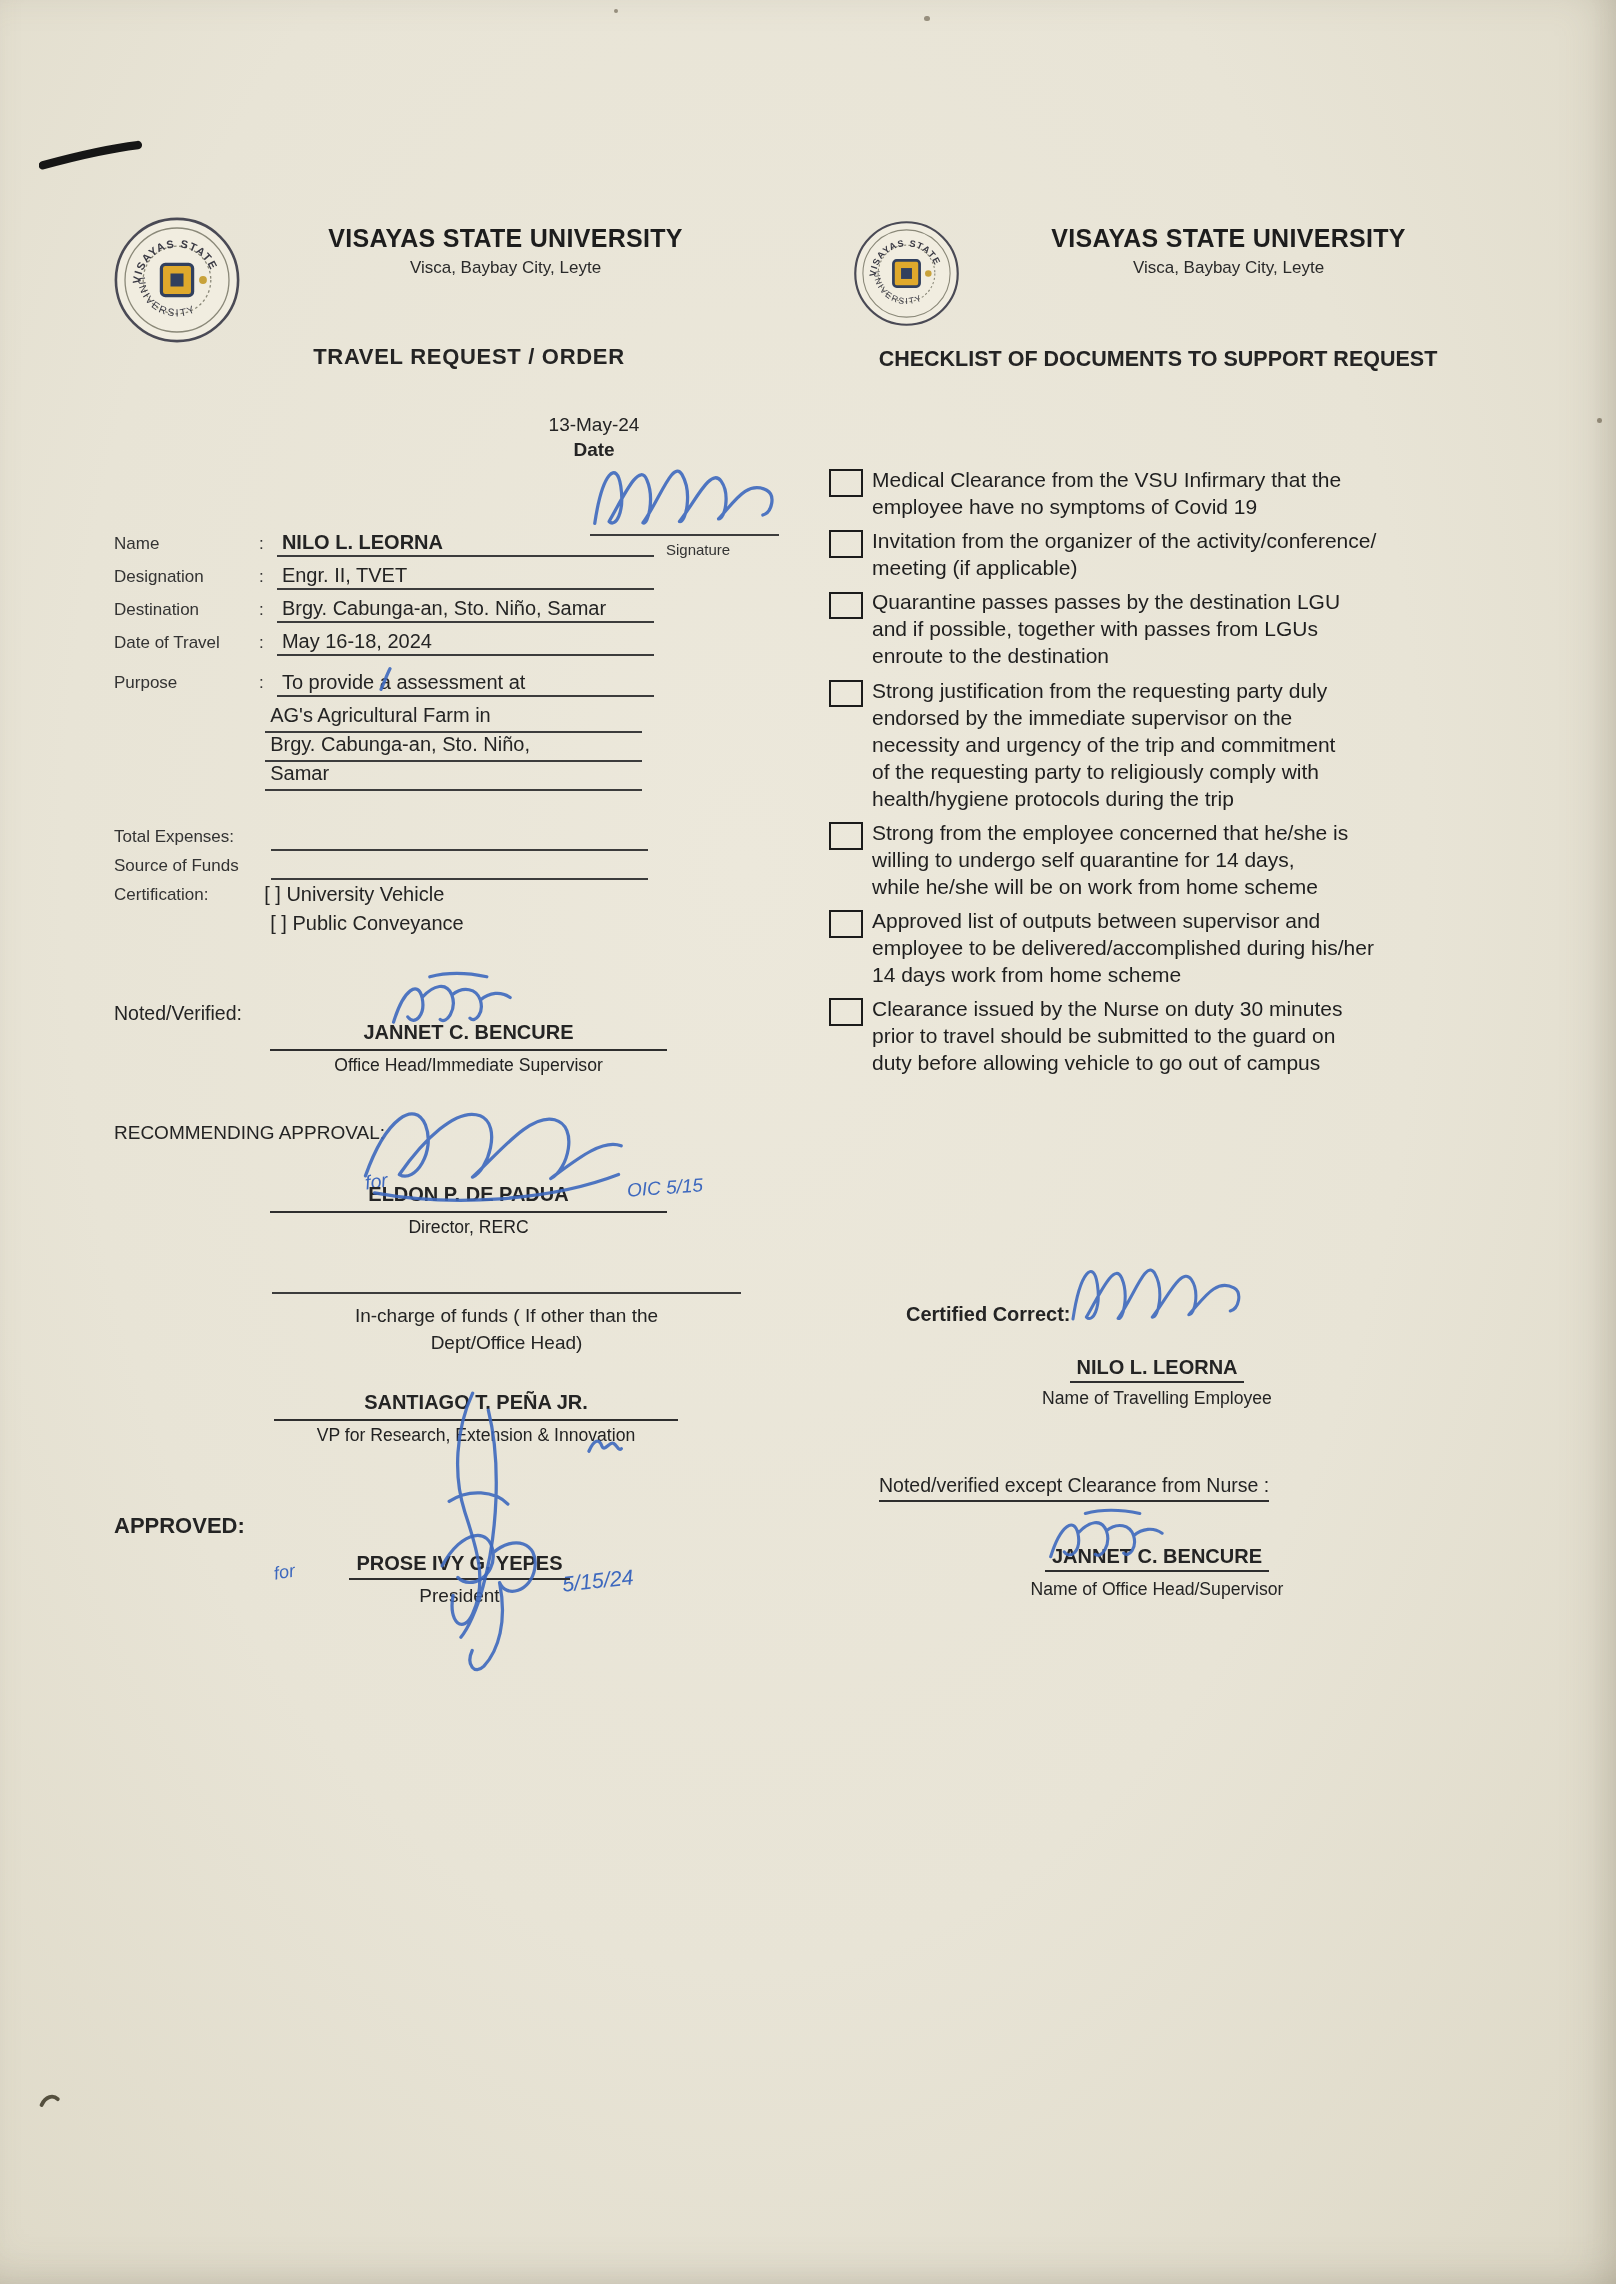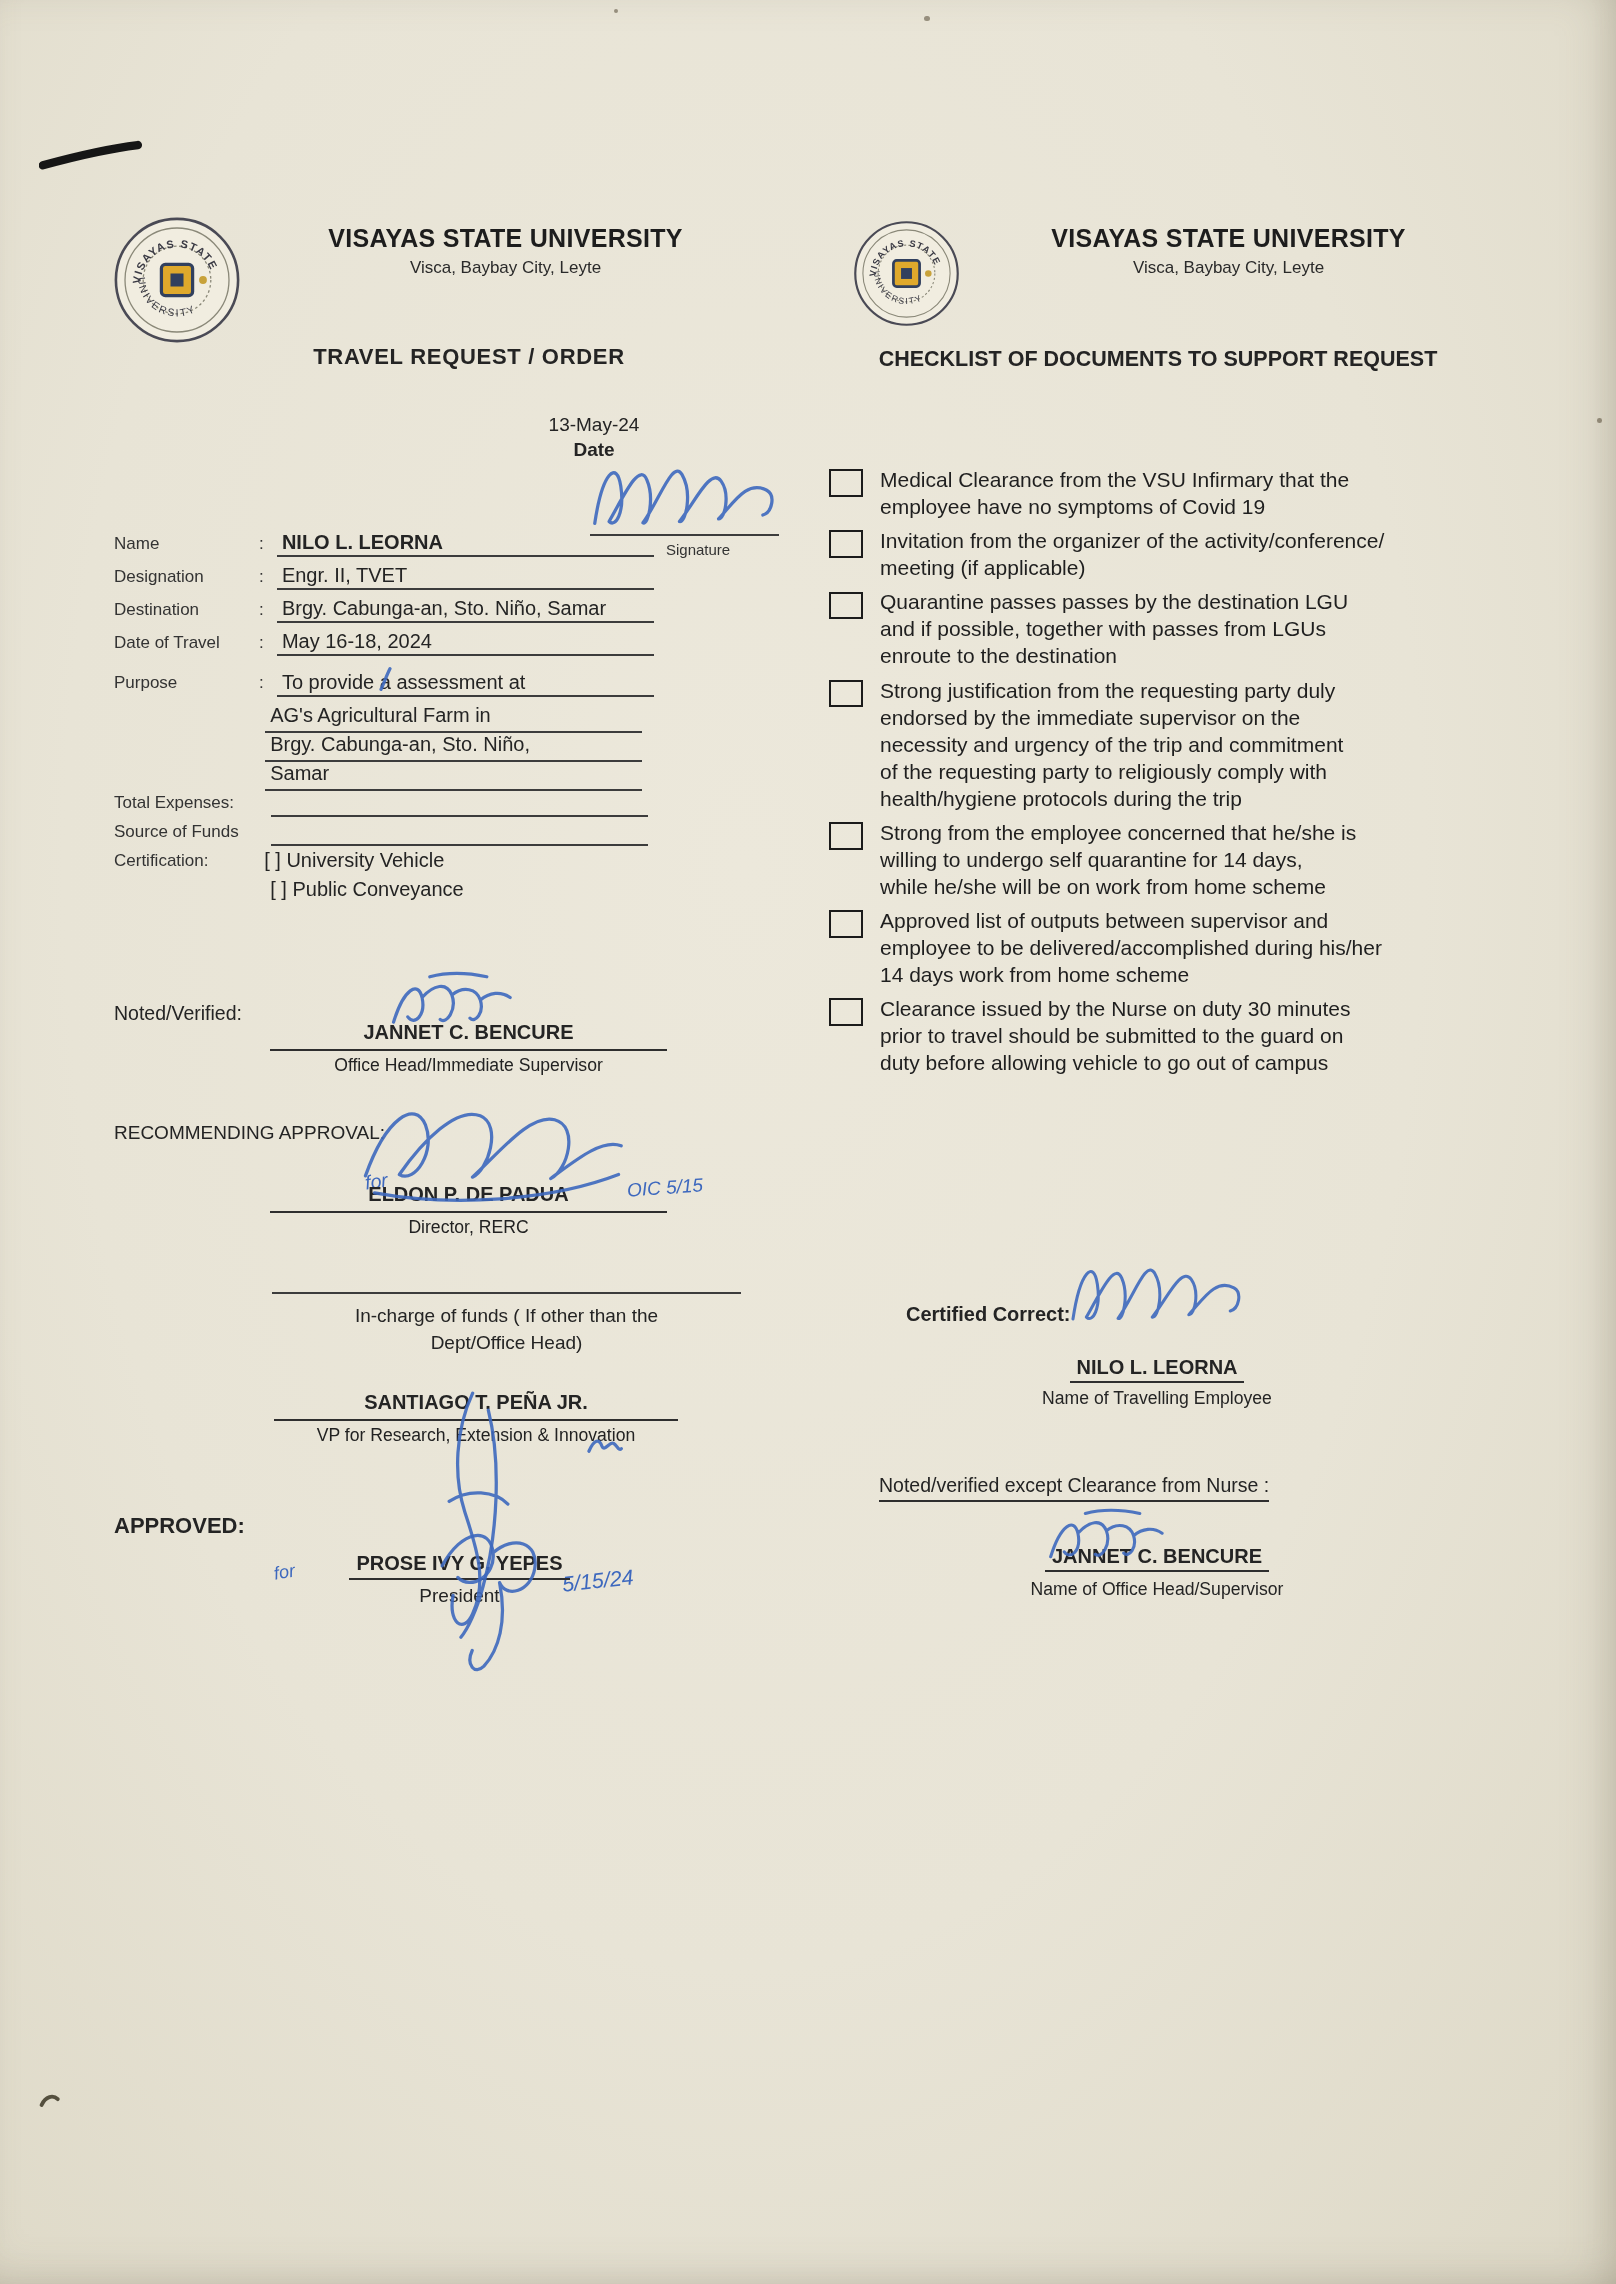--- a/index.html
+++ b/index.html
@@ -17,21 +17,21 @@
   .form-title{font-size:22px;font-weight:bold;letter-spacing:0.7px;}
   .row{display:flex;align-items:flex-start;height:33px;gap:6px;}
   .row .lbl{width:139px;font-size:17px;color:#333;padding-top:2.6px;flex:none;}
   .row .col{width:11.7px;font-size:17px;color:#333;padding-top:2.6px;flex:none;}
   .val{font-size:20px;border-bottom:2px solid #3c3c3c;min-height:26px;padding:0 3.9px 1.3px 5.2px;width:377px;box-sizing:border-box;white-space:nowrap;}
   .val.noline{border-bottom:none;}
   .indent{margin-left:151px;}
   .sigblock .nm{font-size:20px;font-weight:bold;text-align:center;padding-bottom:5.2px;border-bottom:2px solid #2e2e2e;}
   .sigblock .rl{font-size:17.6px;text-align:center;margin-top:3.9px;color:#222;}
   .hand{color:#3d68be;font-style:italic;}
-  .chk-item{display:flex;margin-bottom:7.2px;gap:8px;}
+  .chk-item{display:flex;margin-bottom:7.2px;}
   .chk{width:30px;height:23.5px;border:2.6px solid #1b1b1b;flex:none;margin-top:3.3px;background:transparent;}
   .chk-text{margin-left:9px;}
   .chk-line{font-size:21px;line-height:27px;white-space:pre-wrap;color:#1f1f1f;}
   .uspan{display:inline-block;border-bottom:2px solid #2e2e2e;}
   .speck{position:absolute;border-radius:50%;background:rgba(85,75,55,.55);}
   svg.sig{position:absolute;z-index:5;pointer-events:none;}
   svg.sig path{fill:none;stroke:#3d68be;stroke-width:5;stroke-linecap:round;stroke-linejoin:round;opacity:.9;}
   svg.art path{fill:none;stroke-linecap:round;}
 </style>
 </head>
@@ -103,21 +103,21 @@
     </div>
     <div class="row" style="margin-top:7.8px">
       <span class="lbl">Purpose</span>
       <span class="col">:</span>
       <span class="val">To provide a assessment at</span>
     </div>
     <div class="indent val" style="height:29px">AG's Agricultural Farm in</div>
     <div class="indent val" style="height:29px">Brgy. Cabunga-an, Sto. Niño,</div>
     <div class="indent val" style="height:29px">Samar</div>
 
-    <div class="row" style="height:29px">
+    <div class="row" style="margin-top:34px;height:29px">
       <span class="lbl">Total Expenses:</span>
       <span class="val" style="margin-left:11.7px">&nbsp;</span>
     </div>
     <div class="row" style="height:29px">
       <span class="lbl">Source of Funds</span>
       <span class="val" style="margin-left:11.7px">&nbsp;</span>
     </div>
     <div class="row" style="height:29px">
       <span class="lbl">Certification:</span>
       <span class="val noline">[  ] University Vehicle</span>

